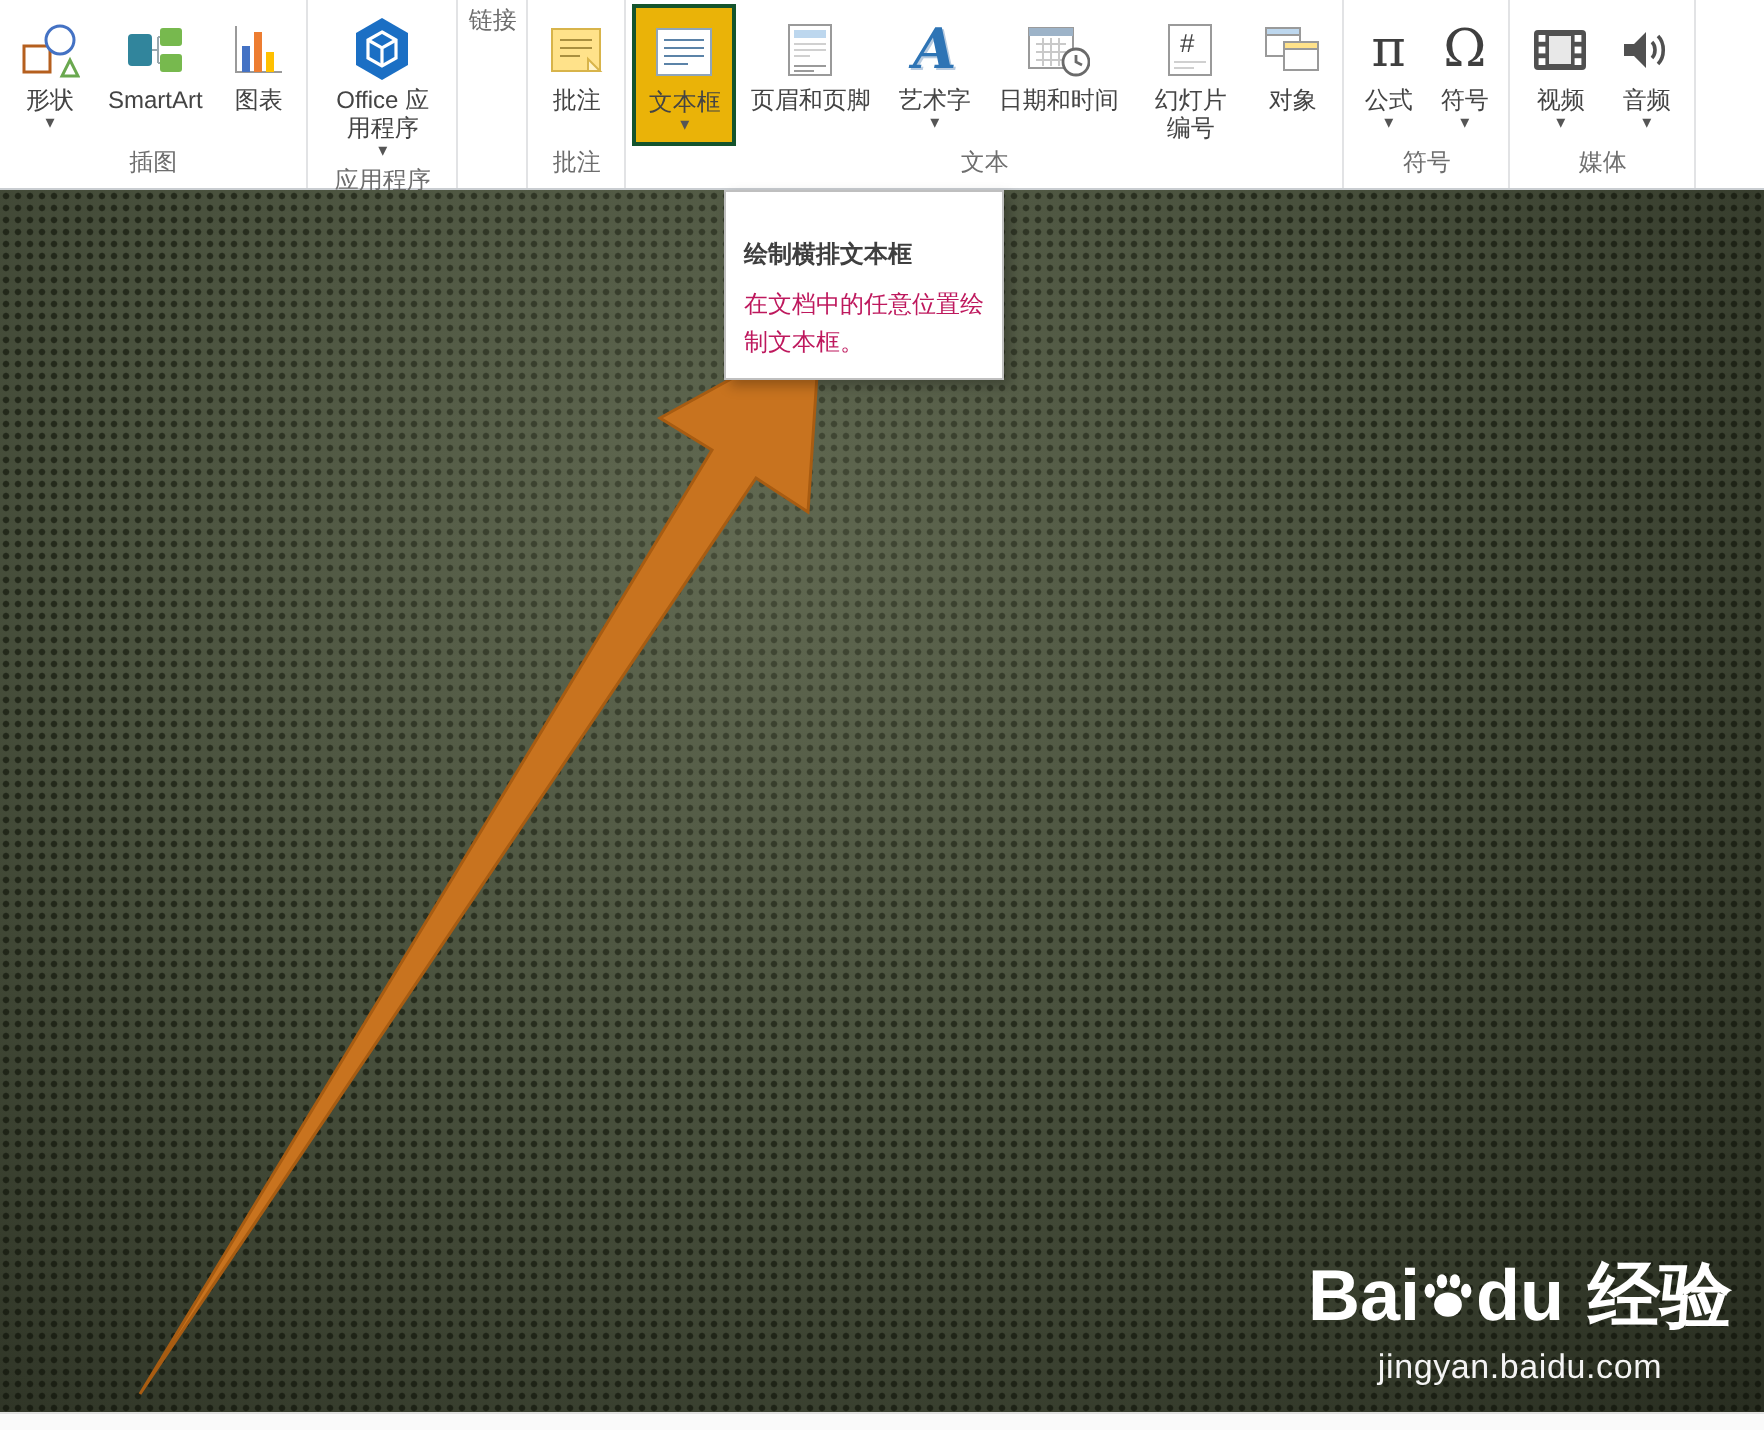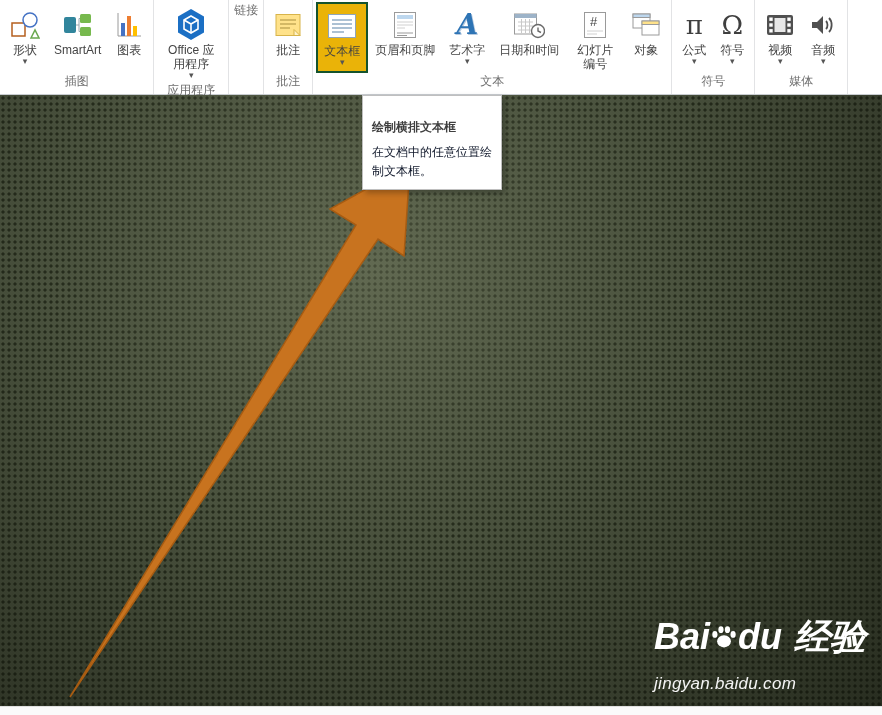--- a/index.html
+++ b/index.html
@@ -47,28 +47,28 @@
   .arrow-svg { position:absolute; left:0; top:0; width:882px; height:611px; }
 
   
   .tooltip {
     position:absolute; left:362px; top:0px; width:140px;
     background:#ffffff; border:1px solid #bfbfbf;
     box-shadow:3px 3px 6px rgba(0,0,0,0.28);
     padding:23px 9px 9px 9px; z-index:10;
   }
   .tooltip-title { font-size:12px; font-weight:bold; color:#3f3f3f; margin-bottom:7px; }
-  .tooltip-body  { font-size:12px; color:#0f172a; line-height:1.55; }
+  .tooltip-body  { font-size:12px; color:#be185d; line-height:1.55; }
 
   
-  .watermark { position:absolute; right:16px; bottom:12px; text-align:left; color:#fff; z-index:5;font-style:italic; }
+  .watermark { position:absolute; right:16px; bottom:12px; text-align:center; color:#fff; z-index:5; }
   .brand { display:flex; align-items:flex-end; justify-content:flex-end; font-weight:bold; font-size:36px; line-height:36px; }
   .brand .paw { margin:0 1px 6px 1px; }
   .brand .cn { margin-left:12px; }
-  .wm-url { font-size:17px; color:#f4f4f4; margin-top:19px; letter-spacing:0.3px; }
+  .wm-url { font-size:17px; color:#f4f4f4; margin-top:8px; letter-spacing:0.3px; }
 
   .bottom-strip { height:9px; width:882px; background:#fafafa; border-top:1px solid #e0e0e0; }
 
   svg { display:block; }
 </style>
 </head>
 <body>
 
 <div class="ribbon">
 

